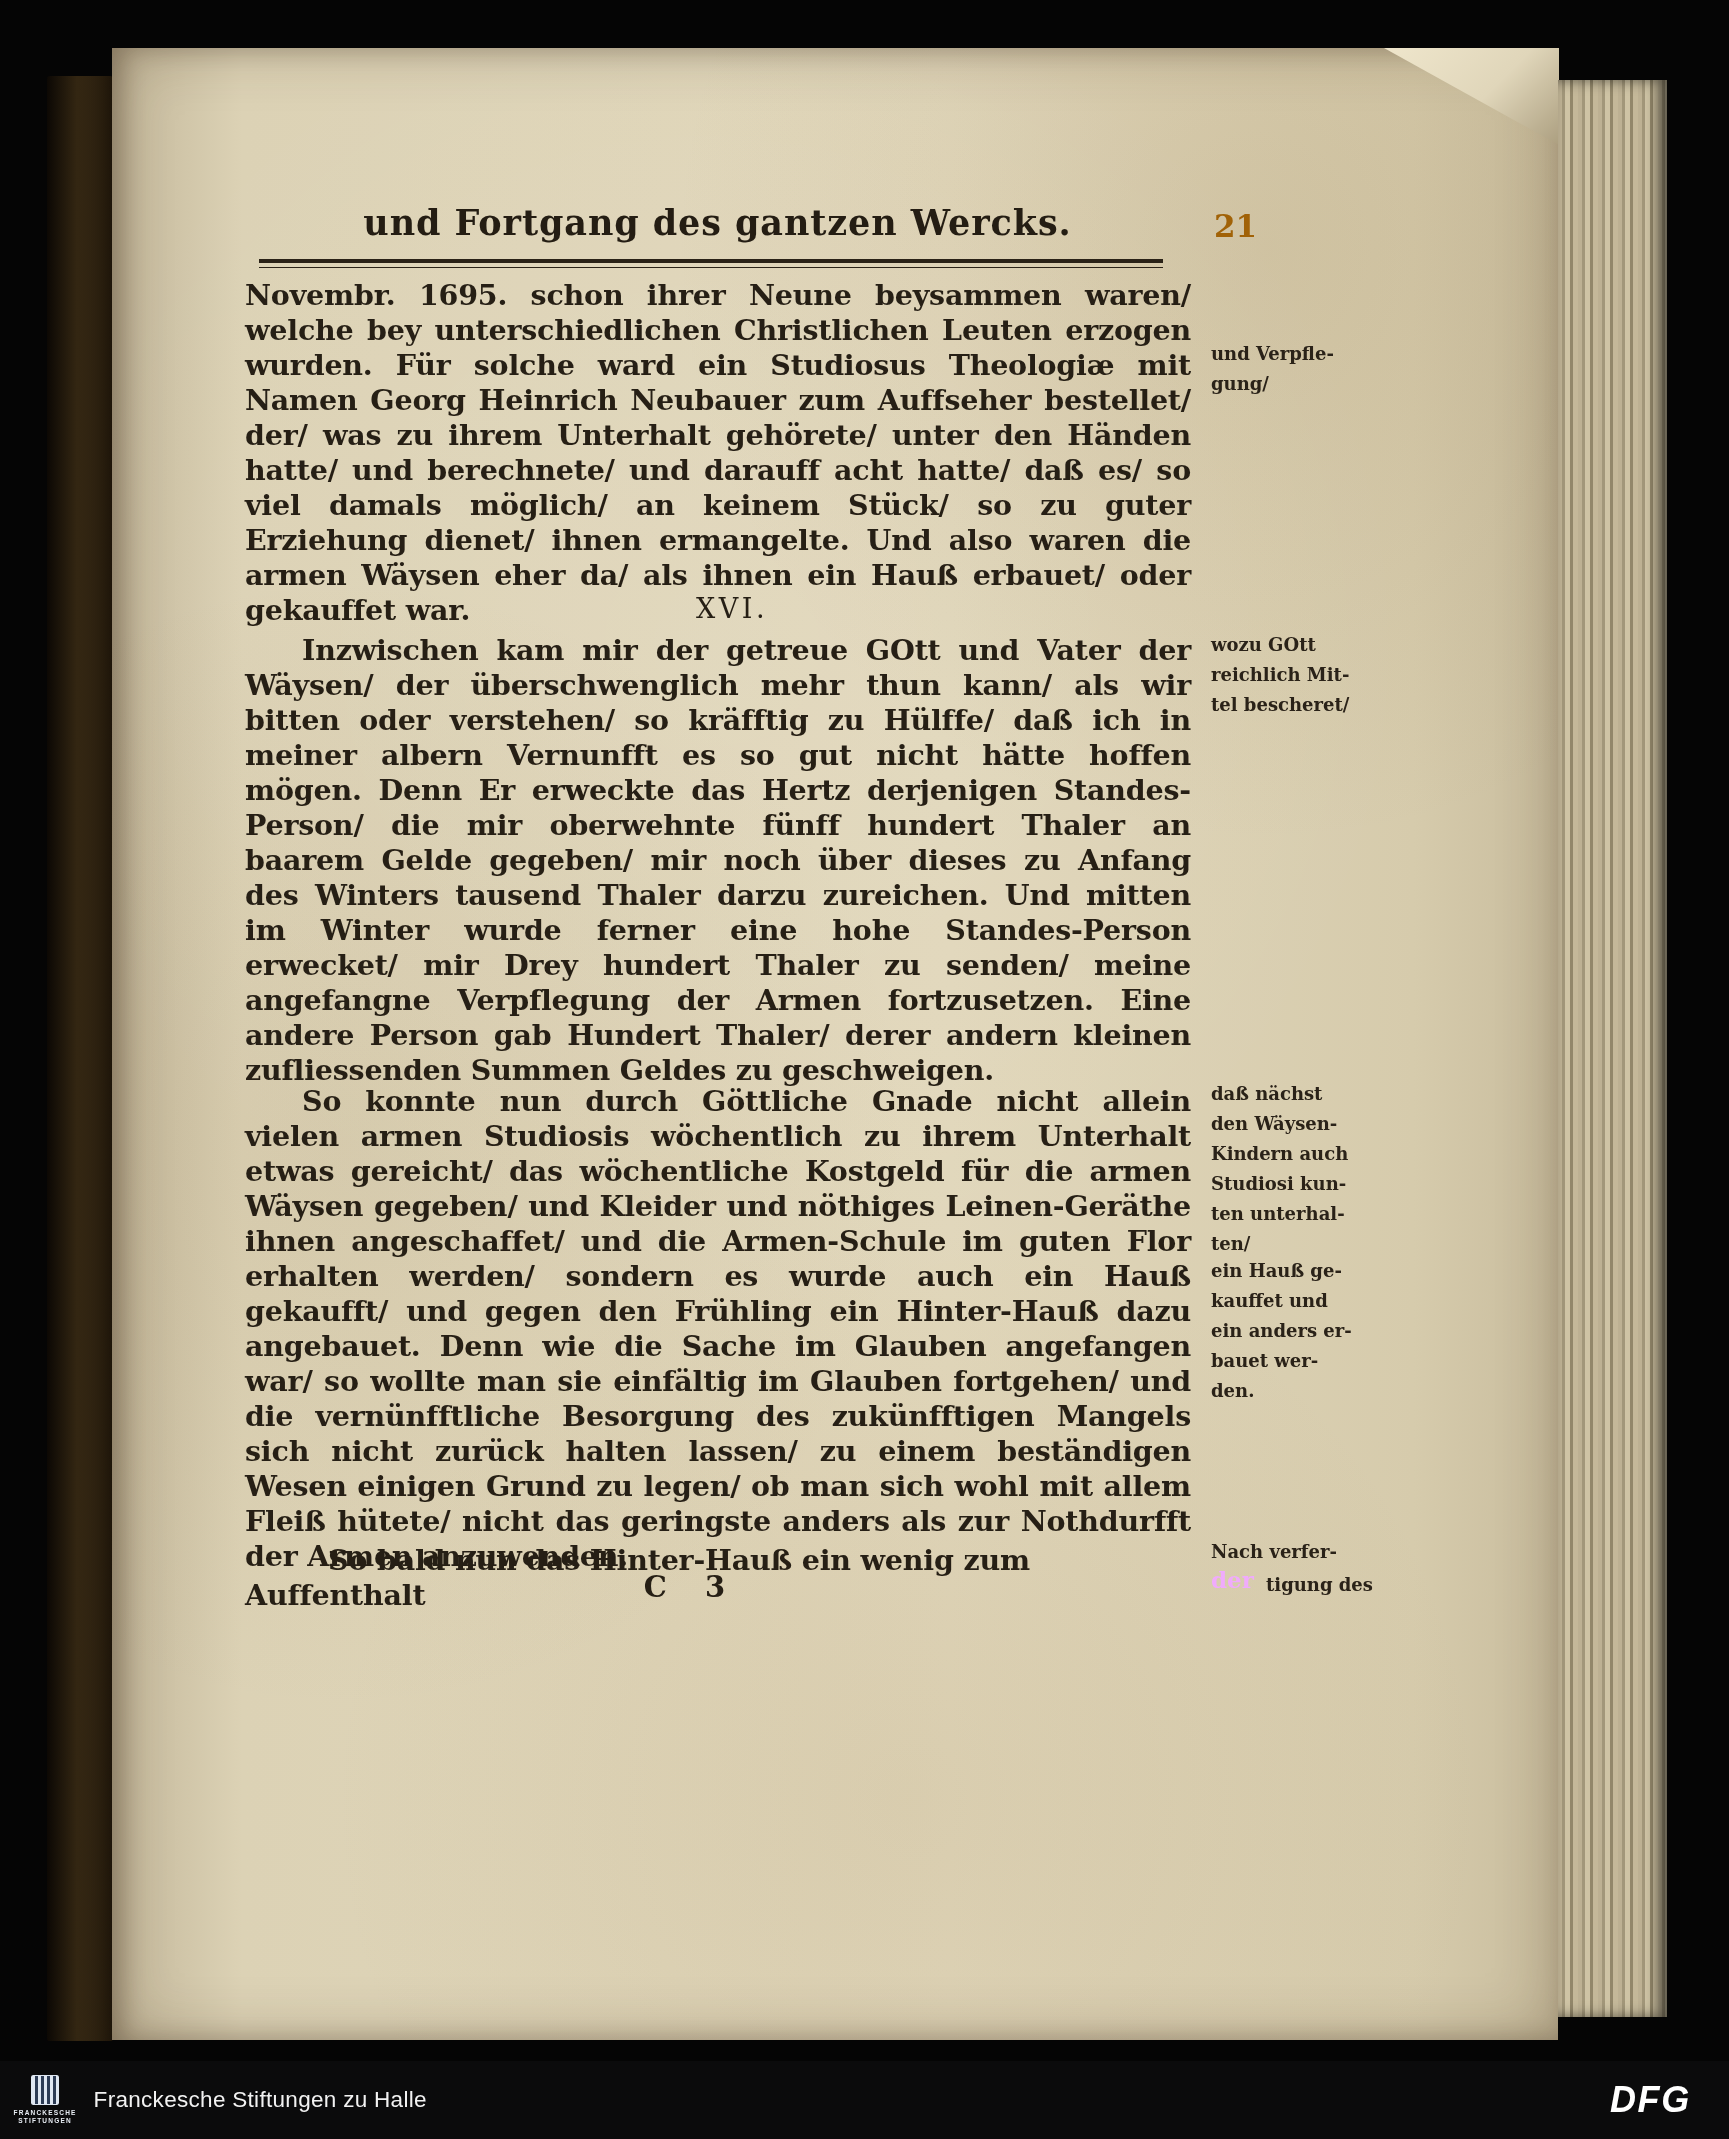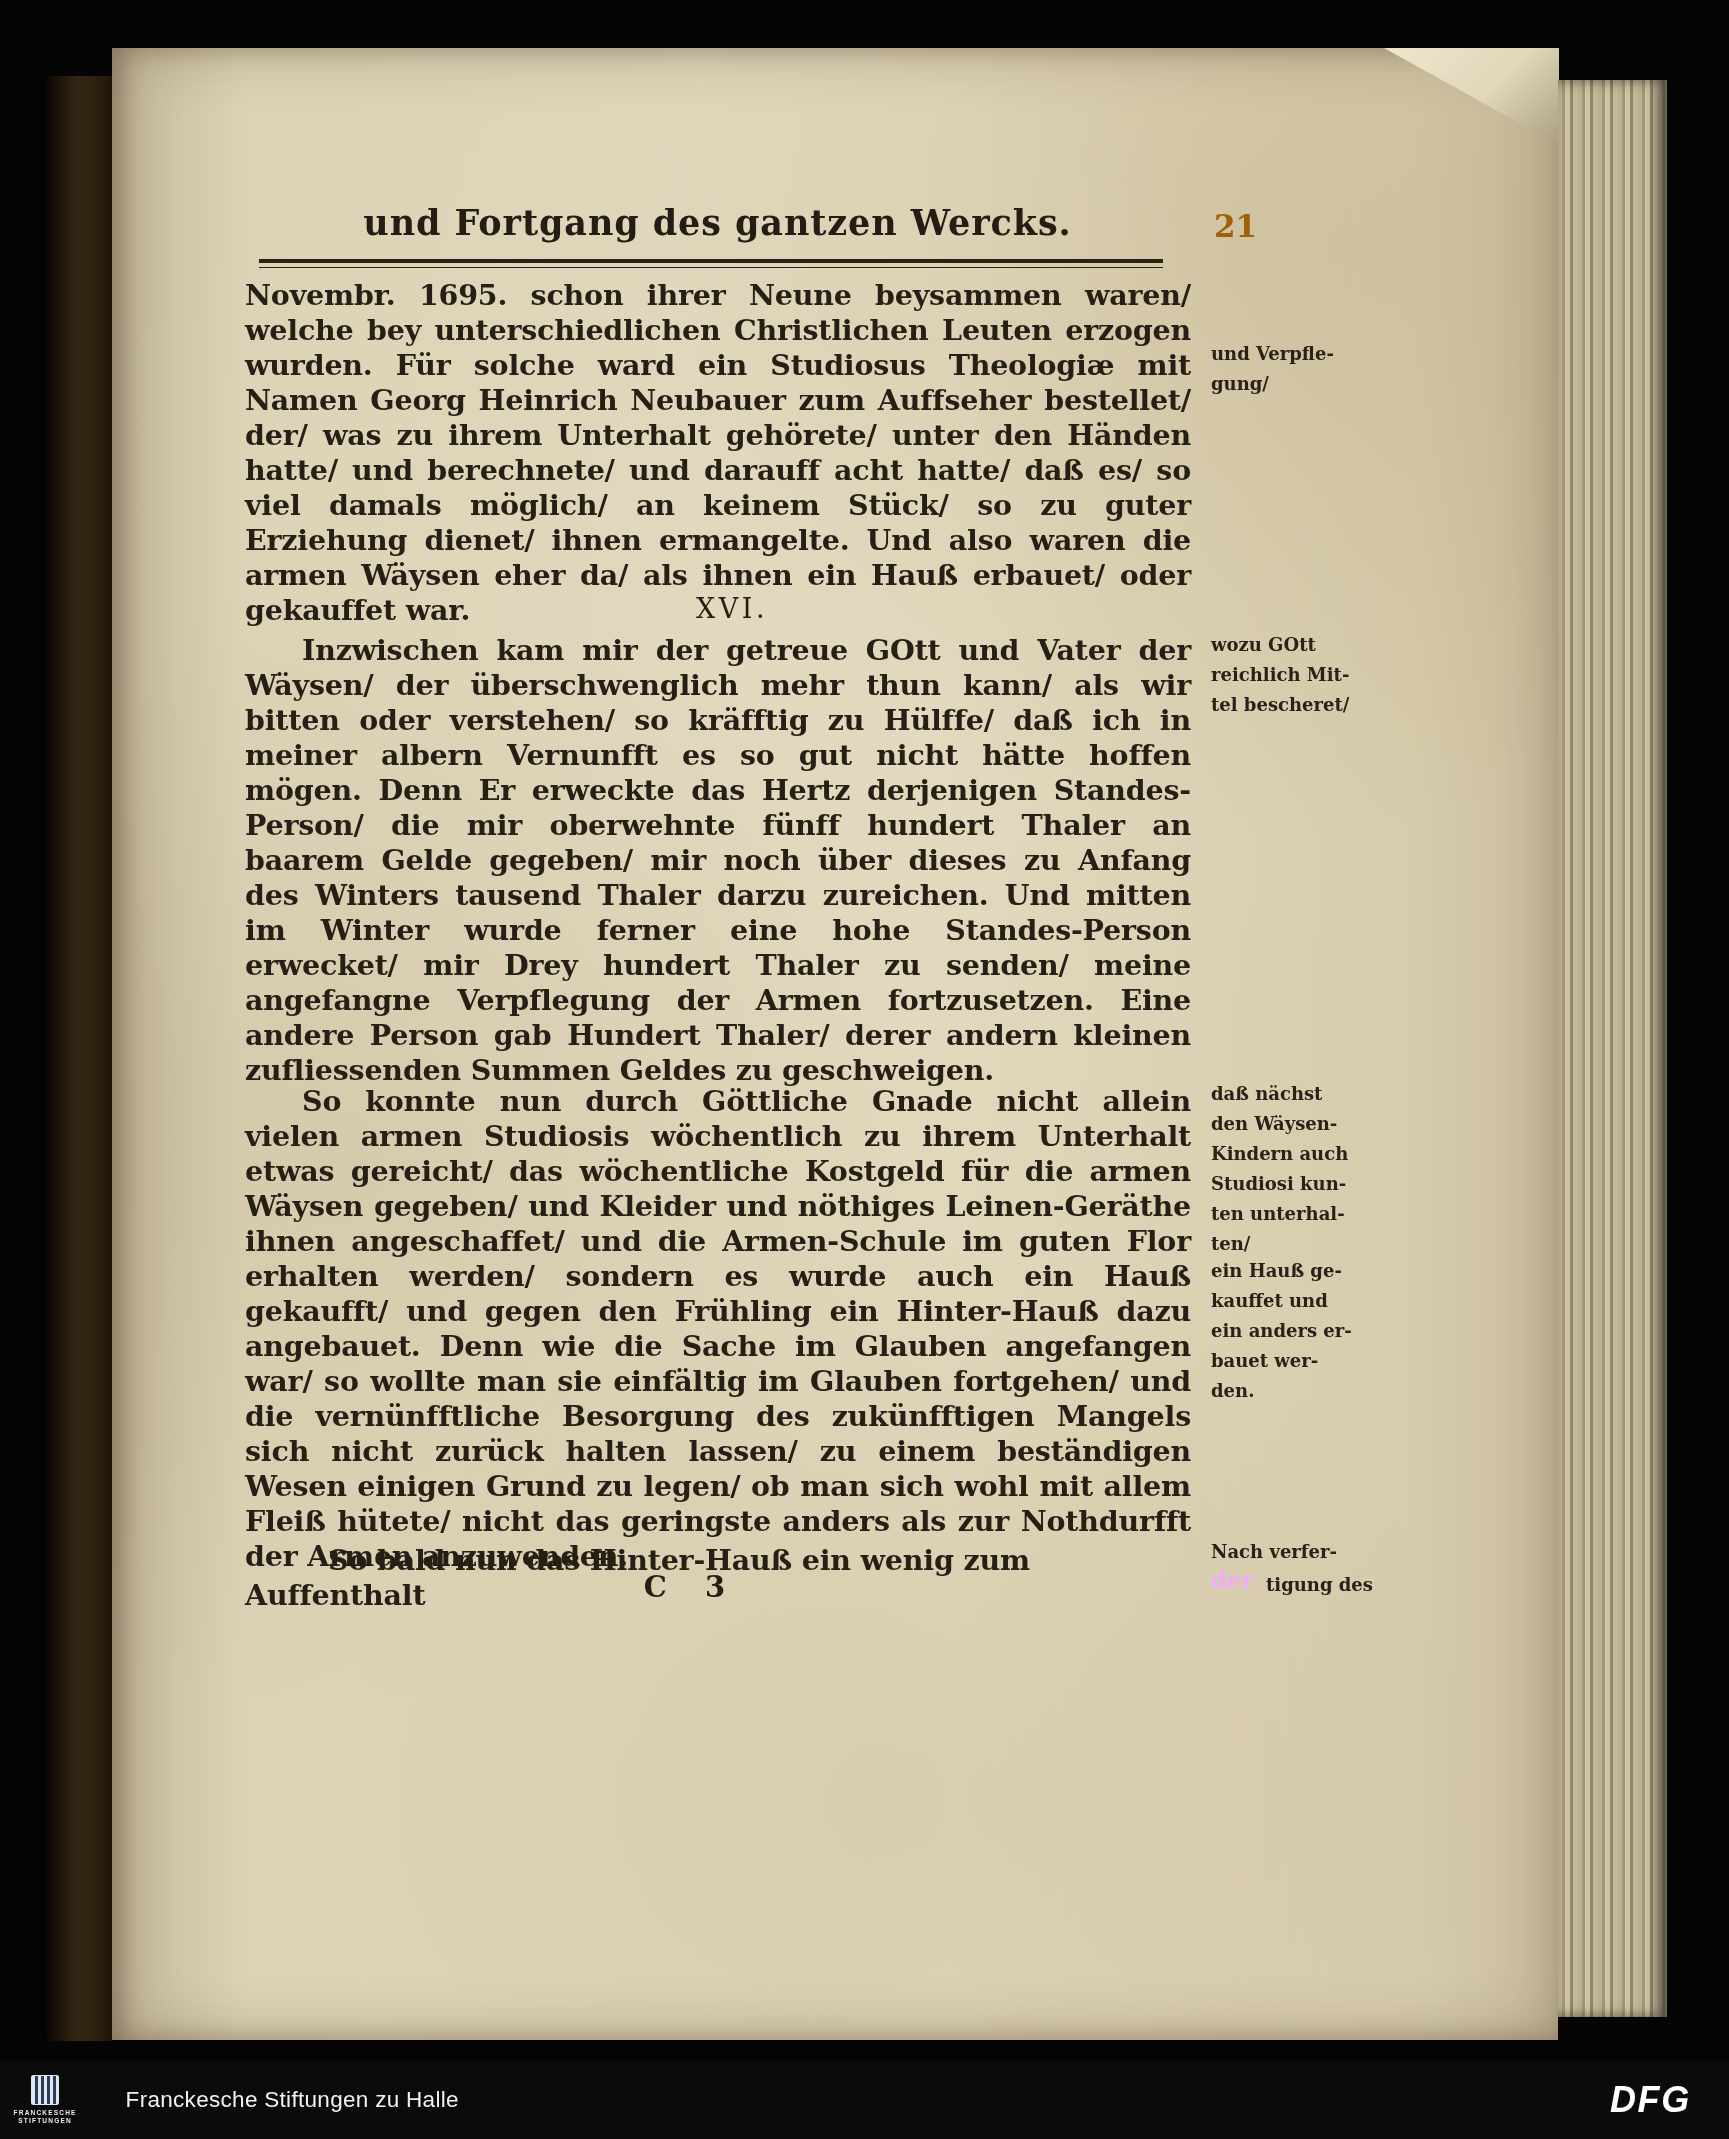--- a/index.html
+++ b/index.html
@@ -75,21 +75,20 @@
   }
   .sig{
     position:absolute;left:259px;top:1570px;width:865px;text-align:center;
     font:700 29px/35px "DejaVu Serif",serif;letter-spacing:14px;color:#261f15;
   }
   
   .footer{
     position:absolute;left:0;top:2061px;width:1729px;height:78px;
     background:#0b0b0c;display:flex;align-items:center;
     font-family:"Liberation Sans",sans-serif;
-    gap:32px;
   }
   .fs-logo{display:flex;flex-direction:column;align-items:center;margin-left:8.6px;width:73px;}
   .fs-logo-icon{
     width:26px;height:28px;border:1.7px solid #dfe7f2;border-radius:1.7px;
     background:repeating-linear-gradient(90deg,#dfe7f2 0 3.5px,#2d3c55 3.5px 6px);
   }
   .fs-logo-text{font-size:6.5px;line-height:7.8px;font-weight:600;color:#e8edf4;
     letter-spacing:1.2px;text-align:center;margin-top:3.5px;}
   .library{margin-left:12px;font-size:22.5px;color:#f2f2f2;letter-spacing:0.3px;}
   .dfg{margin-left:auto;margin-right:38px;font-size:36px;font-weight:700;font-style:italic;

